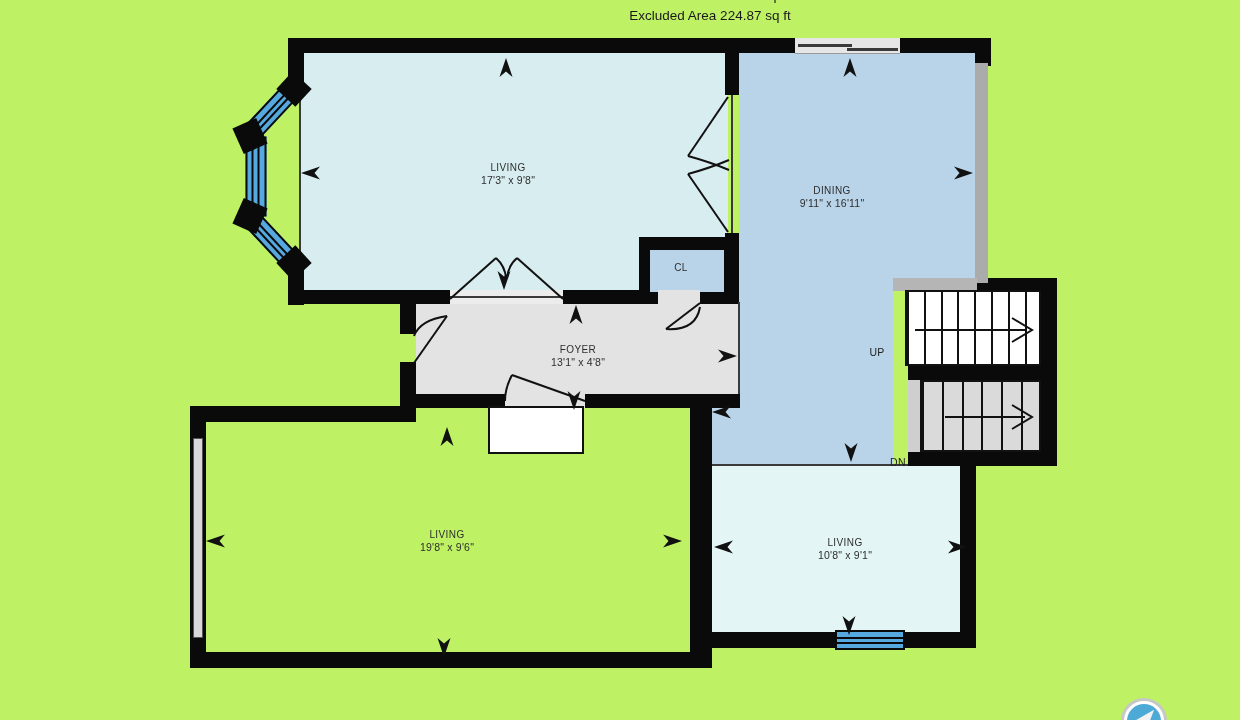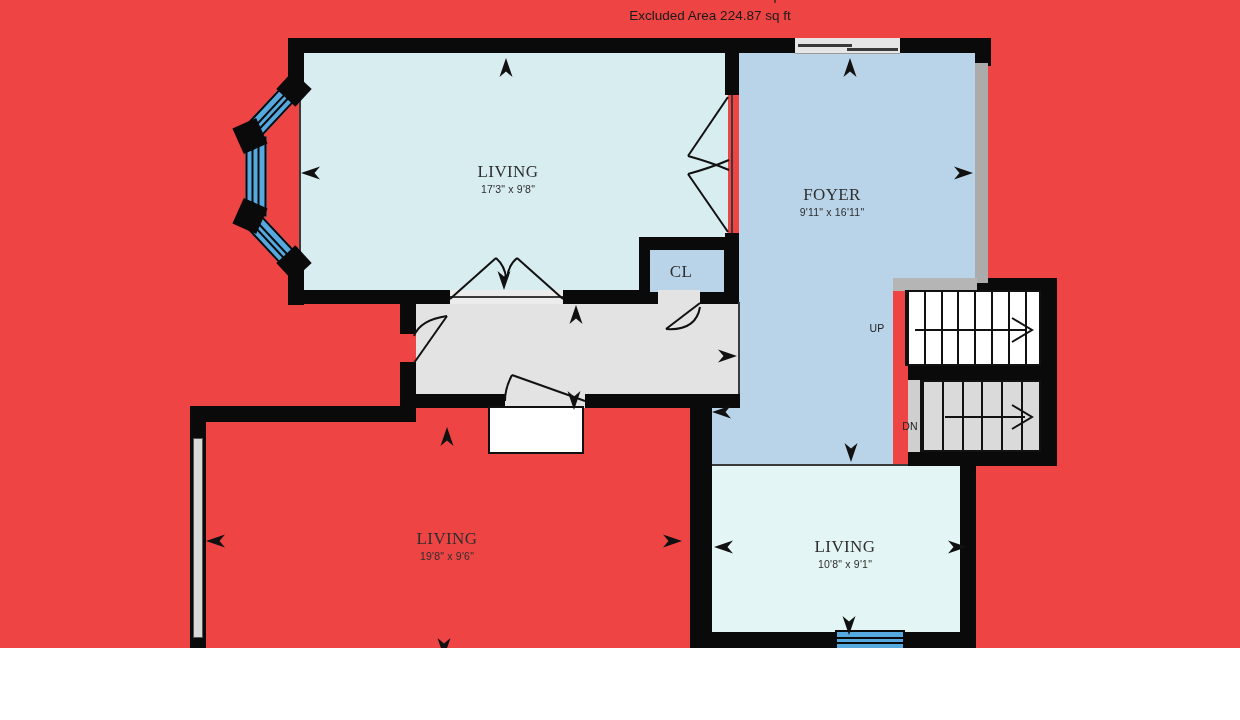--- a/index.html
+++ b/index.html
@@ -1,33 +1,33 @@
 <!DOCTYPE html>
 <html><head>
 <meta charset="utf-8">
 <style>
   html,body{margin:0;padding:0;background:#fff;}
-  .stage{position:relative;width:1240px;height:648px;background:#ef4444;overflow:hidden;
+  .stage{position:relative;width:1240px;height:720px;background:#bef264;overflow:hidden;
          font-family:"Liberation Sans",sans-serif;color:#222;}
   .w{position:absolute;background:#0a0a0a;}
   .fill{position:absolute;}
   .tl{position:absolute;background:#3a3a3a;}
   .hdr{position:absolute;left:440px;width:540px;text-align:center;font-size:13.5px;color:#1a1a1a;}
   .lbl{position:absolute;text-align:center;color:#2e2e2e;letter-spacing:.4px;}
-  .rname{font-size:17px;font-family:Liberation Serif, serif;}
+  .rname{font-size:10px;}
   .rdims{font-size:10.5px;margin-top:1px;letter-spacing:.2px;}
   .winseg{position:absolute;background:#55a9df;border:2px solid #0a0a0a;box-sizing:border-box;}
   .winseg i{position:absolute;left:0;right:0;height:2px;background:#0a0a0a;}
   .winseg i.l1{top:31%;} .winseg i.l2{top:62%;}
   .joint{position:absolute;background:#0a0a0a;}
   .treads{position:absolute;border:2px solid #111;box-sizing:border-box;}
   .treads-up{background-color:#fff;background-image:repeating-linear-gradient(90deg,#111 0 2px,transparent 2px 16.8px);}
   .treads-dn{background-color:#dadada;background-image:repeating-linear-gradient(90deg,#111 0 2px,transparent 2px 19.8px);}
   .slider{position:absolute;background:#e6e6e6;border-bottom:1px solid #9a9a9a;}
-  .stairlbl{position:absolute;font-size:10.5px;color:#222;text-align:center;letter-spacing:.3px;}
+  .stairlbl{position:absolute;font-size:10.5px;color:#222;text-align:center;letter-spacing:.3px;margin-top:24px;}
   svg.overlay{position:absolute;left:0;top:0;pointer-events:none;}
   .logo{position:absolute;left:1121px;top:698px;width:46px;height:46px;border-radius:50%;
         border:3px solid #c7c7c7;background:#fff;box-sizing:border-box;}
   .logo .disc{position:absolute;left:3px;top:3px;right:3px;bottom:3px;border-radius:50%;background:#4da9d6;}
   .logo .needle{position:absolute;left:9px;top:5px;width:22px;height:30px;background:#f2f2f2;
         clip-path:polygon(55% 0,95% 95%,50% 62%,5% 88%);transform:rotate(38deg);}
 </style>
 </head>
 <body>
 
@@ -115,29 +115,33 @@
   </div>
 
   <div class="winseg" style="left:835px;top:630px;width:70px;height:20px;">
       <i class="l1"></i>
       <i class="l2"></i>
     </div>
 
   <div class="treads treads-up" style="left:905px;top:290px;width:136px;height:76px;"></div>
   <div class="treads treads-dn" style="left:920px;top:380px;width:121px;height:72px;"></div>
   <div class="stairlbl" style="left:857px;top:322px;width:40px;">UP</div>
-  <div class="stairlbl" style="left:878px;top:420px;width:40px;text-align:right;">DN</div>
+  <div class="stairlbl" style="left:878px;top:432px;width:40px;">DN</div>
 
   <div class="lbl" style="left:408px;top:162px;width:200px;">
     <div class="rname">LIVING</div>
     <div class="rdims">17'3" x 9'8"</div>
   </div>
   <div class="lbl" style="left:732px;top:185px;width:200px;">
+    <div class="rname">DINING</div>
+    <div class="rdims">9'11" x 16'11"</div>
+  </div>
+  <div class="lbl" style="left:478px;top:344px;width:200px;">
     <div class="rname">FOYER</div>
-    <div class="rdims">9'11" x 16'11"</div>
+    <div class="rdims">13'1" x 4'8"</div>
   </div>
   <div class="lbl" style="left:347px;top:529px;width:200px;">
     <div class="rname">LIVING</div>
     <div class="rdims">19'8" x 9'6"</div>
   </div>
   <div class="lbl" style="left:745px;top:537px;width:200px;">
     <div class="rname">LIVING</div>
     <div class="rdims">10'8" x 9'1"</div>
   </div>
   <div class="lbl" style="left:651px;top:262px;width:60px;">

